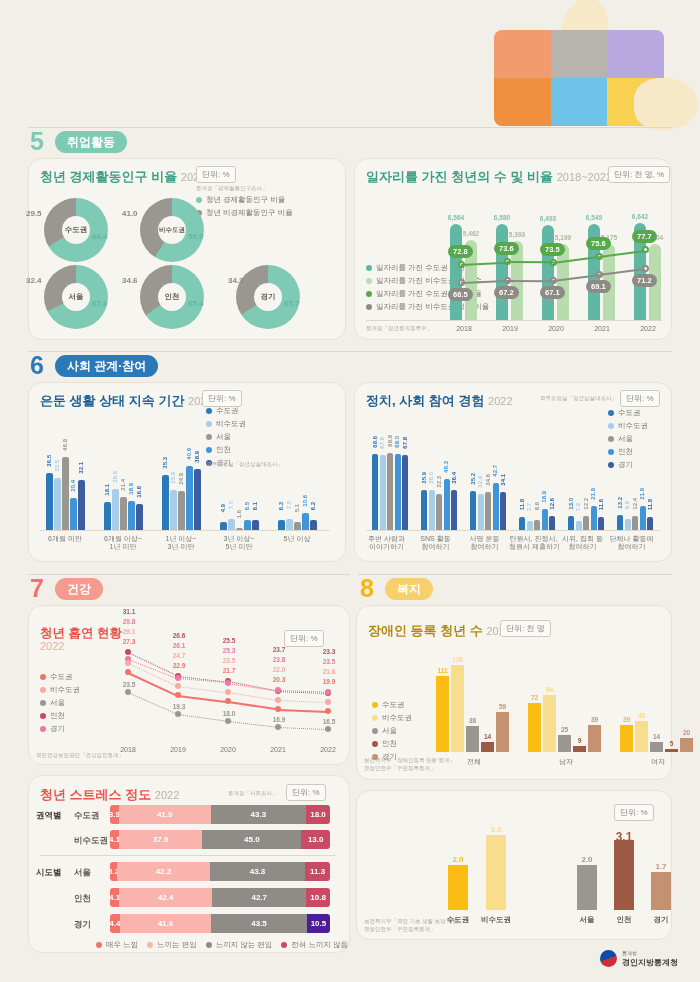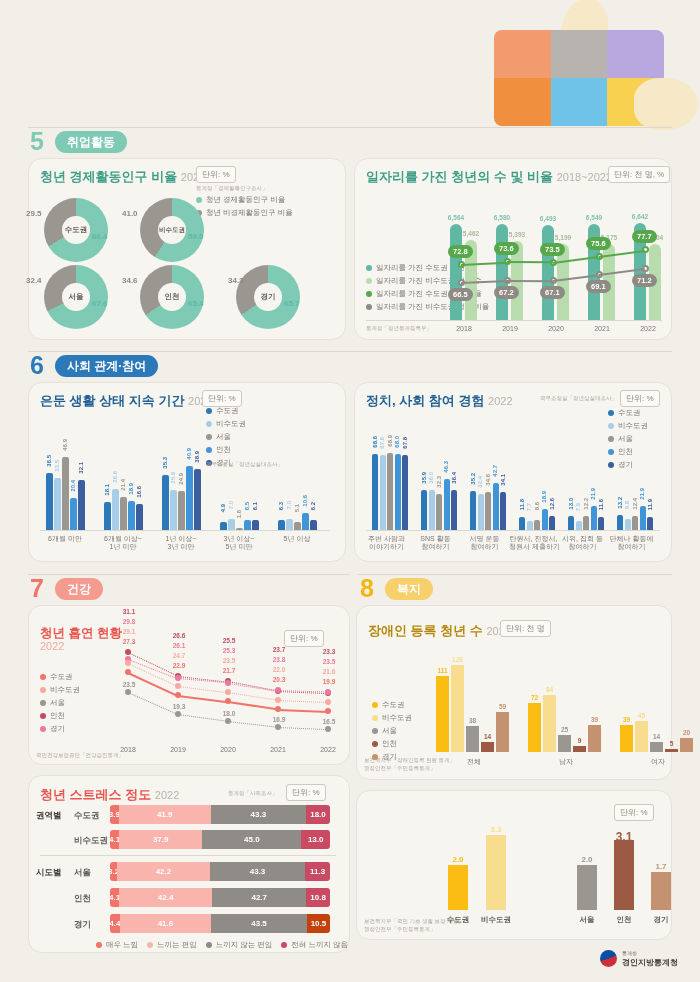--- a/index.html
+++ b/index.html
@@ -613,21 +613,21 @@
         <span style="width: 4.1%; background: rgb(242, 115, 106);">4.1</span>
         <span style="width: 42.4%; background: rgb(249, 181, 173);">42.4</span>
         <span style="width: 42.7%; background: rgb(143, 140, 135);">42.7</span>
         <span style="width: 10.8%; background: rgb(201, 74, 99);">10.8</span>
       </div>
       <div class="rowlab" style="left: 74px; top: 919px;">경기</div>
       <div class="stack" style="left: 110px; top: 914px; width: 220px;">
         <span style="width: 4.4%; background: rgb(242, 115, 106);">4.4</span>
         <span style="width: 41.6%; background: rgb(249, 181, 173);">41.6</span>
         <span style="width: 43.5%; background: rgb(143, 140, 135);">43.5</span>
-        <span style="width: 10.5%; background: #c2410c;">10.5</span>
+        <span style="width: 10.5%; background: #4c1d95;">10.5</span>
       </div>
       <div class="legend" style="left: 96px; top: 940px; display: flex; gap: 9px;">
         <div class="row" style="">
           <div class="dot" style="background:#f2736a"></div>
           <span>매우 느낌</span>
         </div>
         <div class="row" style="">
           <div class="dot" style="background:#f9b5ad"></div>
           <span>느끼는 편임</span>
         </div>

